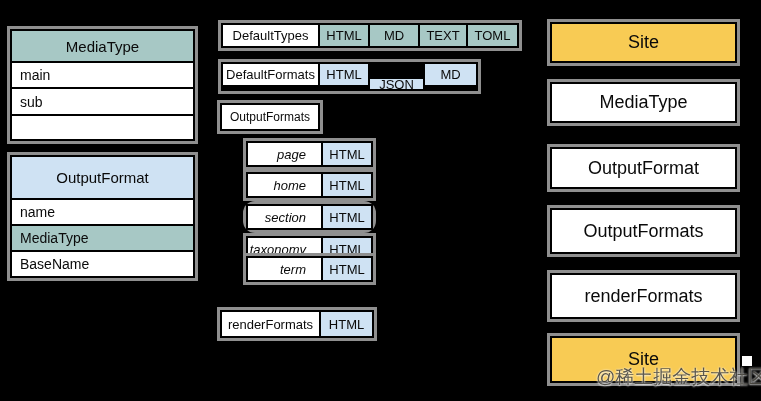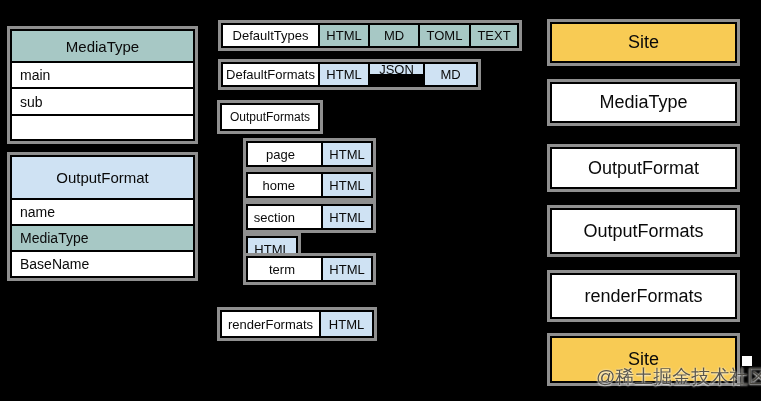--- a/index.html
+++ b/index.html
@@ -19,21 +19,21 @@
   .tbl .hdr{display:flex;align-items:center;justify-content:center;
        font-size:15px;box-sizing:border-box;}
   .tbl .trow{display:flex;align-items:center;padding-left:8px;
        border-top:2px solid #000;font-size:14px;box-sizing:border-box;}
   
   .cellrow{position:absolute;display:flex;box-shadow:0 0 0 3px #8f8f8f;}
   .cell{border:2px solid #000;box-sizing:border-box;display:flex;
         align-items:center;justify-content:center;font-size:13px;
         background:#fff;flex:none;}
   .cell + .cell{margin-left:-2px;}
-  .cell.rt{justify-content:flex-end;padding-right:26px;}
+  .cell.rt{justify-content:flex-end;padding-right:15px;font-style:italic;}
   
   .rbox{position:absolute;left:550px;width:187px;border:2px solid #000;
         box-shadow:0 0 0 3px #8f8f8f;box-sizing:border-box;display:flex;
         align-items:center;justify-content:center;font-size:18px;background:#fff;}
   
   .teal{background:#a7c8c5;}
   .blue{background:#cfe2f3;}
   .yellow{background:#f8cb54;}
   .white{background:#ffffff;}
   
@@ -61,46 +61,47 @@
     <div class="hdr blue" style="height:41px;">OutputFormat</div>
     <div class="trow" style="height:26px;">name</div>
     <div class="trow teal" style="height:26px;">MediaType</div>
     <div class="trow" style="height:26px;">BaseName</div>
   </div>
 
   <div class="cellrow" style="left:221px;top:23px;">
     <div class="cell white" style="width:99px;height:25px;">DefaultTypes</div>
     <div class="cell teal" style="width:52px;height:25px;">HTML</div>
     <div class="cell teal" style="width:52px;height:25px;">MD</div>
+    <div class="cell teal" style="width:50px;height:25px;">TEXT</div>
     <div class="cell teal" style="width:53px;height:25px;">TOML</div>
-    <div class="cell teal" style="width:50px;height:25px;">TEXT</div>
   </div>
 
   <div class="cellrow" style="left:221px;top:62px;text-align:center;">
     <div class="cell white" style="width:99px;height:25px;">DefaultFormats</div>
     <div class="cell blue" style="width:52px;height:25px;">HTML</div>
-    <div class="cell blue" style="width:57px;height:14px;">JSON</div>
+    <div class="cell blue" style="width:57px;height:14px;margin-top:15px;">JSON</div>
     <div class="cell blue" style="width:55px;height:25px;">MD</div>
   </div>
 
   <div class="panel" style="left:220px;top:103px;width:100px;height:28px;display:flex;align-items:center;justify-content:center;font-size:12px;">OutputFormats</div>
 
   <div class="cellrow" style="left:246px;top:141px;">
     <div class="cell white rt" style="width:77px;height:26px;">page</div>
     <div class="cell blue" style="width:52px;height:26px;">HTML</div>
   </div>
   <div class="cellrow" style="left:246px;top:172px;">
     <div class="cell white rt" style="width:77px;height:26px;">home</div>
     <div class="cell blue" style="width:52px;height:26px;">HTML</div>
   </div>
-  <div class="cellrow" style="left:246px;top:204px;">
+  <div class="cellrow" style="left:246px;top:204px;border-radius:9px;">
     <div class="cell white rt" style="width:77px;height:26px;">section</div>
     <div class="cell blue" style="width:52px;height:26px;">HTML</div>
   </div>
   <div class="cellrow" style="left:246px;top:236px;">
+    <div class="cell white rt" style="width:77px;height:26px;">taxonomy</div>
     <div class="cell blue" style="width:52px;height:26px;">HTML</div>
   </div>
   <div class="cellrow" style="left:246px;top:256px;">
     <div class="cell white rt" style="width:77px;height:26px;">term</div>
     <div class="cell blue" style="width:52px;height:26px;">HTML</div>
   </div>
 
   <div class="cellrow" style="left:220px;top:310px;">
     <div class="cell white" style="width:101px;height:28px;">renderFormats</div>
     <div class="cell blue" style="width:55px;height:28px;">HTML</div>

